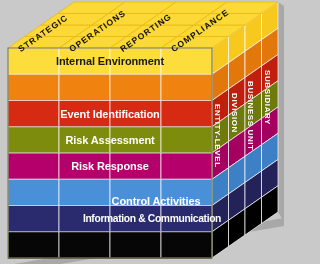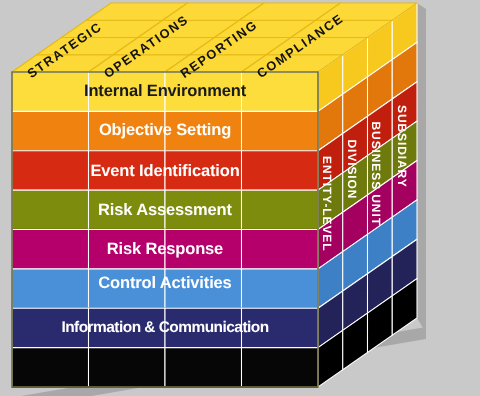--- a/index.html
+++ b/index.html
@@ -148,26 +148,25 @@
         <polygon points="59,231.75 110,231.75 110,258 59,258" fill="#060606" stroke="#ffffff" stroke-width="0.7" shape-rendering="geometricPrecision"></polygon>
         <polygon points="110,231.75 161,231.75 161,258 110,258" fill="#060606" stroke="#ffffff" stroke-width="0.7" shape-rendering="geometricPrecision"></polygon>
         <polygon points="161,231.75 212,231.75 212,258 161,258" fill="#060606" stroke="#ffffff" stroke-width="0.7" shape-rendering="geometricPrecision"></polygon>
         <line x1="8" y1="258" x2="212" y2="258" stroke="#000000" stroke-width="1"></line>
         <polygon points="8,48 212,48 212,258 8,258" fill="none" stroke="#6f6f43" stroke-width="1.1" shape-rendering="geometricPrecision"></polygon>
       </g>
   </svg>
 
   <div class="front-labels" id="front-labels">
       <div class="row-label dark" style="top: 0px; color: rgb(26, 26, 26);">Internal Environment</div>
-      <div class="row-label light" style="top: 26.25px; color: rgb(255, 255, 255);">Objective Setting</div>
       <div class="row-label light" style="top: 78.75px; color: rgb(255, 255, 255);">Risk Assessment</div>
       <div class="row-label light" style="top: 52.5px; color: rgb(255, 255, 255);">Event Identification</div>
       <div class="row-label light" style="top: 105px; color: rgb(255, 255, 255); text-align: right;">Risk Response</div>
-      <div class="row-label light" style="top: 128px; color: rgb(255, 255, 255);">Control Activities</div>
-      <div class="row-label light tight" style="top: 157.5px; color: rgb(255, 255, 255);">Information &amp; Communication</div>
+      <div class="row-label light" style="top: 140px; color: rgb(255, 255, 255); margin-left: 46px;">Control Activities</div>
+      <div class="row-label light tight" style="top: 157.5px; color: rgb(255, 255, 255); padding-left: 42px;">Information &amp; Communication</div>
     </div>
   <div id="top-labels">
       <div class="top-label" style="left: 22px; top: 44px; transform: rotate(-34.8753deg);">STRATEGIC</div>
       <div class="top-label" style="left: 73px; top: 44px; transform: rotate(-34.8753deg);">OPERATIONS</div>
       <div class="top-label" style="left: 124px; top: 44px; transform: rotate(-34.8753deg);">REPORTING</div>
       <div class="top-label" style="left: 175px; top: 44px; transform: rotate(-34.8753deg);">COMPLIANCE</div>
     </div>
   <div id="side-labels">
       <div class="side-label" style="left: 222.23px; top: 104px; transform: rotate(90deg);">ENTITY-LEVEL</div>
       <div class="side-label" style="left: 238.73px; top: 92.5px; transform: rotate(90deg);">DIVISION</div>

